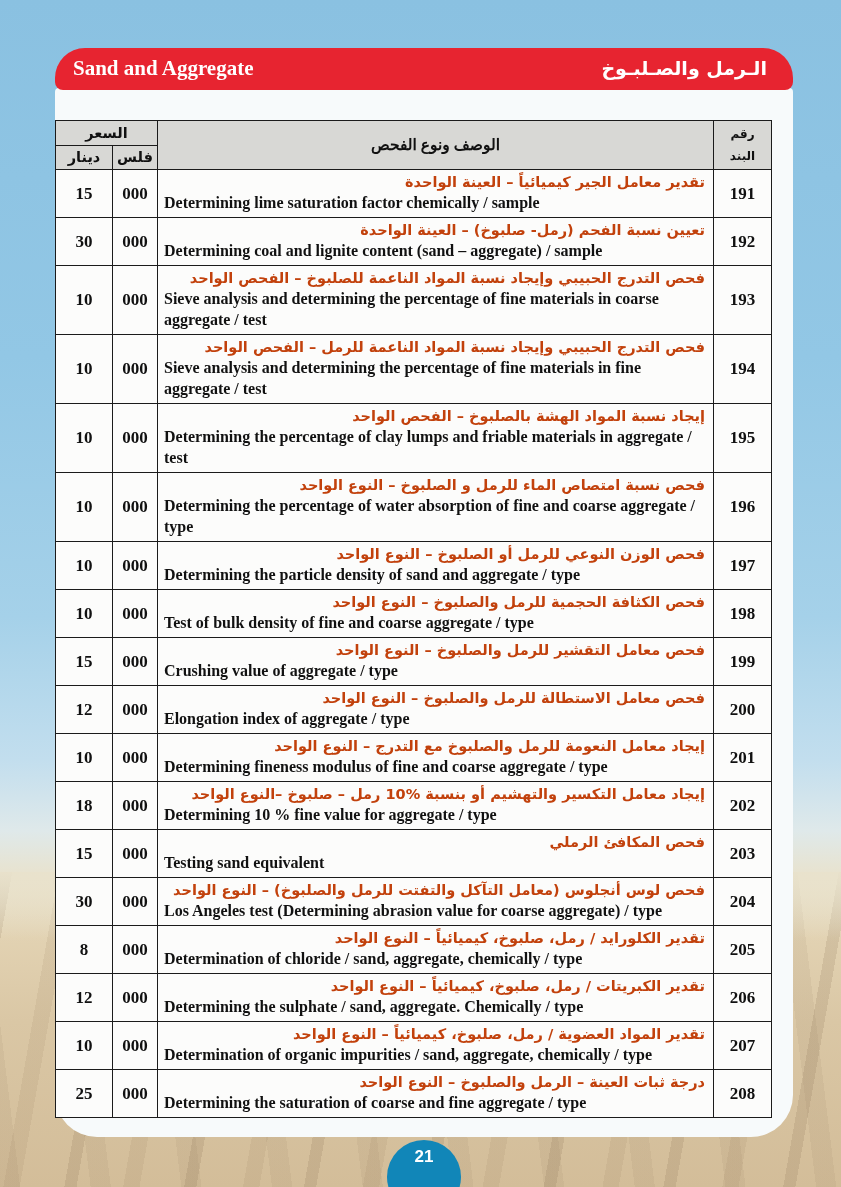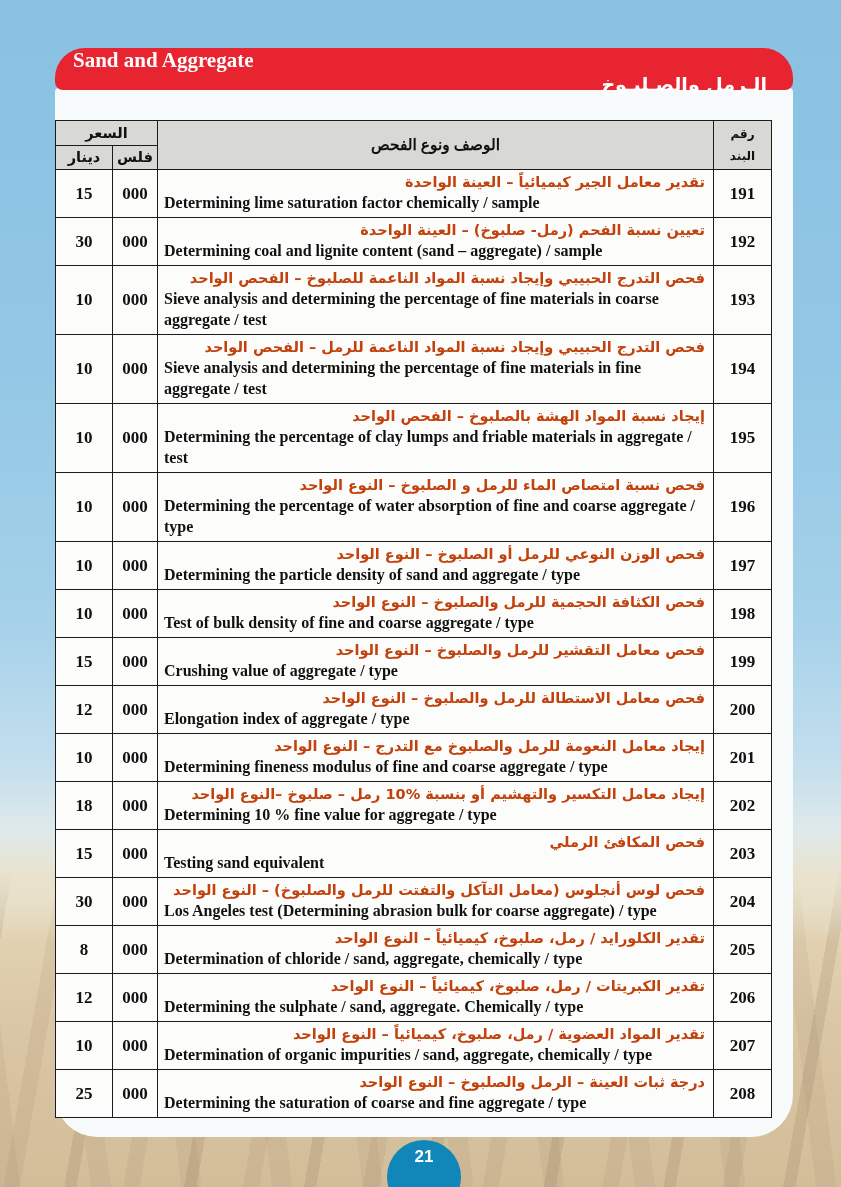--- a/index.html
+++ b/index.html
@@ -23,22 +23,22 @@
       linear-gradient(180deg, rgba(233,226,204,0.95) 0%, rgba(233,226,204,0) 22%),
       repeating-linear-gradient(100deg,
         rgba(125,100,72,0.16) 0 12px, rgba(0,0,0,0) 12px 58px,
         rgba(146,120,88,0.12) 58px 74px, rgba(0,0,0,0) 74px 118px),
       repeating-linear-gradient(83deg,
         rgba(120,96,70,0.08) 0 20px, rgba(0,0,0,0) 20px 90px);}
 
   
   .page{position:absolute;left:55px;top:48px;width:738px;height:1089px;}
   .redbar{position:relative;z-index:2;height:42px;background:var(--band-red);
-    border-radius:30px 30px 8px 8px;display:flex;
-    justify-content:space-between;padding:0 26px 2px 18px;flex-direction:column;}
+    border-radius:30px 30px 8px 8px;display:flex;align-items:center;
+    justify-content:space-between;padding:0 26px 2px 18px;}
   .title-en{color:#fff;font-family:"Liberation Serif",serif;font-weight:bold;font-size:21px;}
   .title-ar{color:#fff;font-family:"DejaVu Sans",sans-serif;font-weight:bold;font-size:19px;direction:rtl;}
   .sheet{position:absolute;left:0;right:0;top:40px;bottom:0;z-index:1;
     background:var(--sheet-white);border-radius:4px 4px 42px 42px;}
 
   
   table{border-collapse:collapse;margin:32px 13px 0 0;width:717px;
     table-layout:fixed;background:#fcfcfb;border:1.5px solid #1b1b1b;}
   col.w-din{width:57px;} col.w-fil{width:45px;} col.w-no{width:58px;}
   th,td{border:1px solid #1b1b1b;vertical-align:middle;}
@@ -208,21 +208,21 @@
       <div class="ar" dir="rtl">فحص المكافئ الرملي</div>
       <div class="en">Testing sand equivalent</div>
     </td>
     <td class="c-no">203</td>
   </tr>
             <tr>
     <td class="c-din">30</td>
     <td class="c-fil">000</td>
     <td class="c-desc">
       <div class="ar" dir="rtl">فحص لوس أنجلوس (معامل التآكل والتفتت للرمل والصلبوخ) – النوع الواحد</div>
-      <div class="en">Los Angeles test (Determining abrasion bulk for coarse aggregate) / type</div>
+      <div class="en">Los Angeles test (Determining abrasion value for coarse aggregate) / type</div>
     </td>
     <td class="c-no">204</td>
   </tr>
             <tr>
     <td class="c-din">8</td>
     <td class="c-fil">000</td>
     <td class="c-desc">
       <div class="ar" dir="rtl">تقدير الكلورايد / رمل، صلبوخ، كيميائياً – النوع الواحد</div>
       <div class="en">Determination of chloride / sand, aggregate, chemically / type</div>
     </td>

